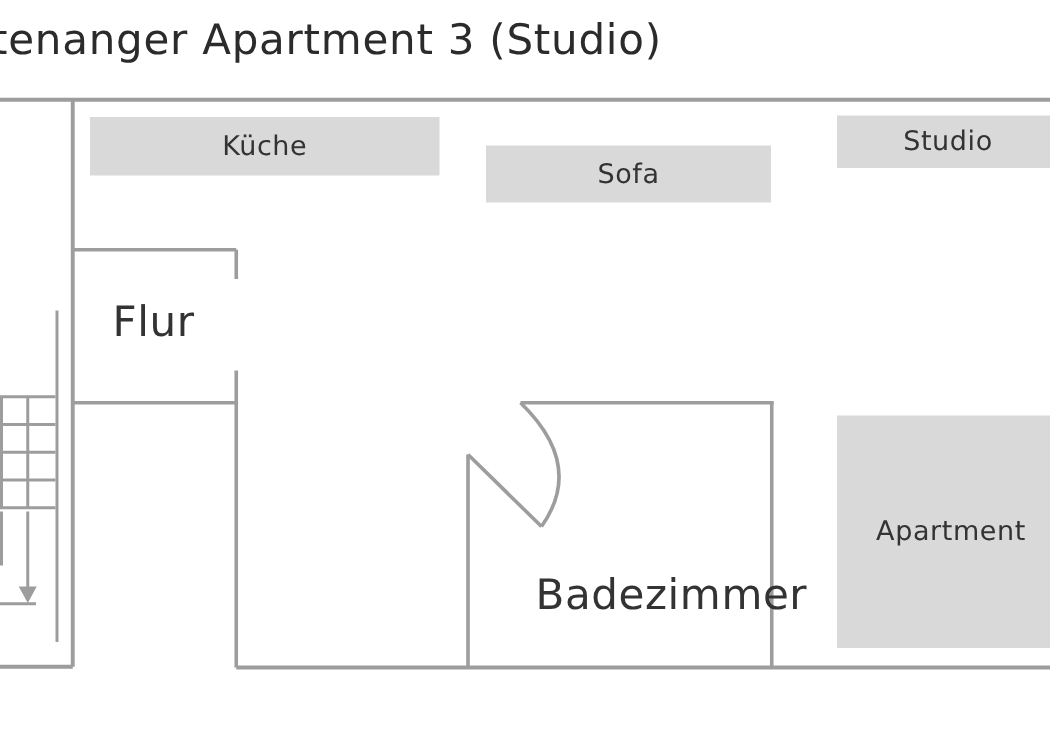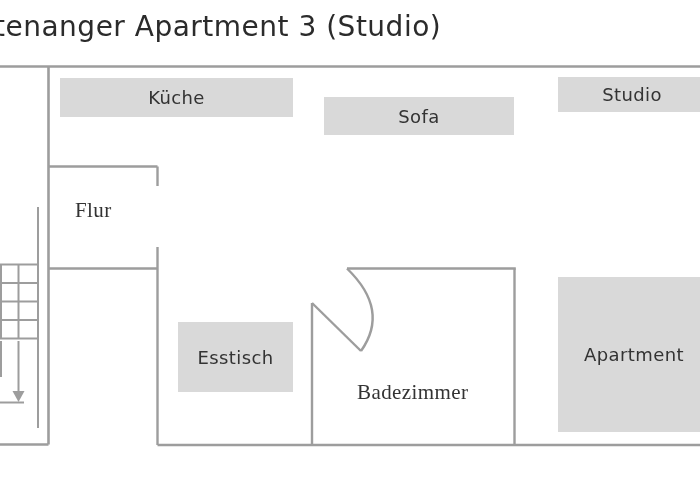--- a/index.html
+++ b/index.html
@@ -36,25 +36,24 @@
     display: flex;
     align-items: center;
     justify-content: center;
     font-size: 18px;
     color: #333333;
     letter-spacing: 0.4px;
     white-space: nowrap;
   }
   .room-label {
     position: absolute;
-    font-size: 21px;
+    font-size: 28px;
     color: #333333;
     letter-spacing: 0.4px;
     white-space: nowrap;
-    font-family: Liberation Serif, serif;
   }
   .f-kueche       { left: 60px;  top: 78px;  width: 233px; height: 39px; }
   .f-sofa         { left: 324px; top: 78px;  width: 190px; height: 38px; margin-top: 19px; }
   .f-kommode      { left: 558px; top: 77px;  width: 148px; height: 35px; }
   .f-schreibtisch { left: 343px; top: 216px; width: 170px; height: 44px; }
   .f-esstisch     { left: 178px; top: 322px; width: 115px; height: 70px; }
   .f-doppelbett   { left: 558px; top: 277px; width: 152px; height: 155px; }
   .r-flur         { left: 75px;  top: 198px; }
   .r-badezimmer   { left: 357px; top: 380px; }
 </style>
@@ -103,23 +102,20 @@
 
   <div class="furniture f-kueche">
     <span>Küche</span>
   </div>
   <div class="furniture f-sofa">
     <span>Sofa</span>
   </div>
   <div class="furniture f-kommode">
     <span>Studio</span>
   </div>
-  <div class="furniture f-esstisch">
-    <span>Esstisch</span>
-  </div>
   <div class="furniture f-doppelbett">
     <span>Apartment</span>
   </div>
 
   <div class="room-label r-flur">Flur</div>
   <div class="room-label r-badezimmer">Badezimmer</div>
 
 </div>
 
 </body></html>

